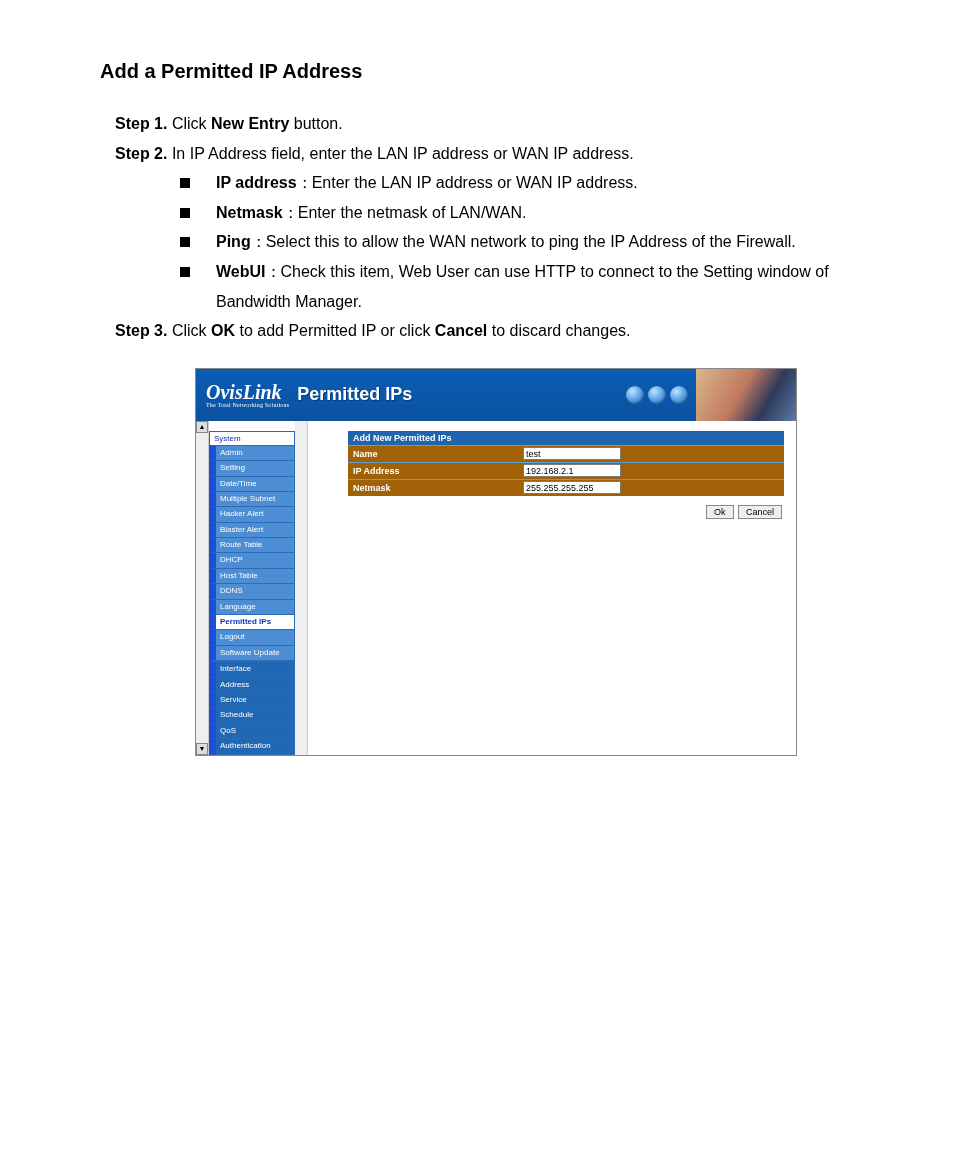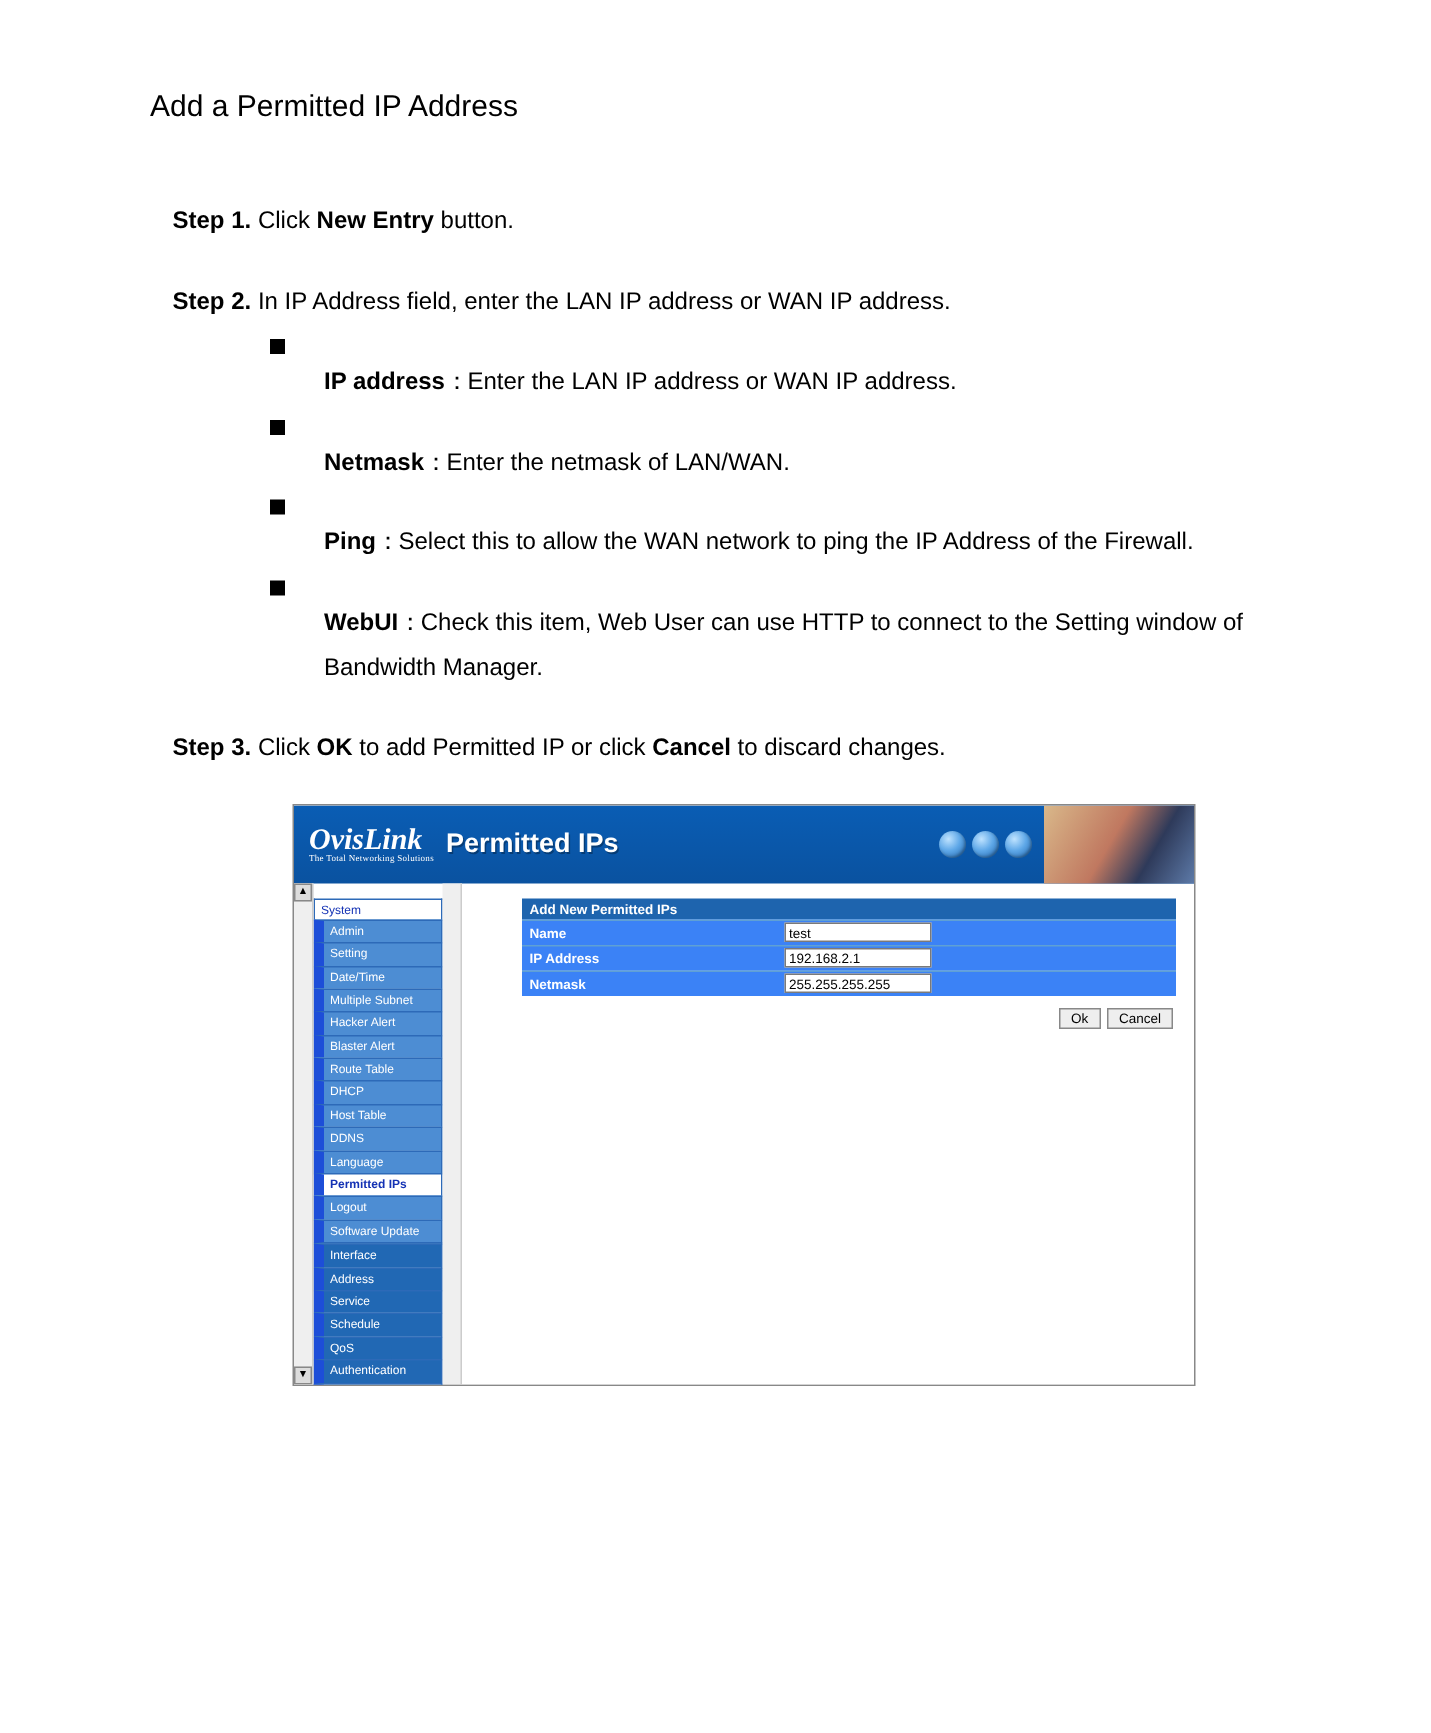--- a/index.html
+++ b/index.html
@@ -1,24 +1,24 @@
 <!DOCTYPE html>
 <html><head>
 <meta charset="utf-8">
 <style>
   body{margin:0;background:#fff;font-family:Arial,Helvetica,sans-serif;color:#000;}
   .page{width:954px;height:1155px;margin:0 auto;position:relative;box-sizing:border-box;padding:60px 95px 0 100px;}
-  .title{font-size:20px;font-weight:normal;margin-bottom:26px;}
+  .title{font-size:20px;font-weight:bold;margin-bottom:26px;}
   .steps{margin-left:15px;font-size:16px;line-height:1.85;}
   .bold{font-weight:bold;}
   .step-lead{font-weight:900;font-family:Arial,Helvetica,sans-serif;}
   .bullets{margin-left:65px;}
   .brow{display:flex;align-items:flex-start;}
   .sq{width:10px;height:10px;background:#000;flex:0 0 10px;margin-top:10px;margin-right:26px;}
-  .btext{flex:1;margin-top:24px;}
+  .btext{flex:1;}
   .sep{letter-spacing:-1px;}
   
   .shot{width:600px;height:386px;margin:22px 0 0 95px;border:1px solid #888;background:#fff;display:flex;flex-direction:column;overflow:hidden;}
   .banner{height:52px;background:linear-gradient(#0a5db4,#0a52a0);display:flex;align-items:center;color:#fff;position:relative;}
   .logo{font-family:Georgia,"Times New Roman",serif;font-style:italic;font-weight:bold;font-size:20px;margin-left:10px;line-height:1;}
   .logo small{display:block;font-style:normal;font-weight:normal;font-size:6px;letter-spacing:0.2px;}
   .banner-title{font-size:18px;font-weight:bold;text-shadow:1px 1px 0 rgba(0,0,0,.3);margin-left:8px;}
   .globes{margin-left:auto;margin-right:8px;display:flex;gap:4px;}
   .globe{width:18px;height:18px;border-radius:50%;background:radial-gradient(circle at 35% 30%,#bfe3ff 0%,#5fa8e8 45%,#1a5fa8 100%);box-shadow:inset -1px -1px 2px rgba(0,0,0,.3);}
   .photo{width:100px;height:52px;background:linear-gradient(120deg,#d9b88a 0%,#c07860 45%,#2e3a5a 70%,#5d7aa8 100%);position:relative;}
@@ -29,21 +29,21 @@
   .scrolltrack .arrow.bot{bottom:0;}
   .sidebar{width:86px;background:#fff;padding-top:10px;}
   .nav-hdr{background:#fff;color:#1432b4;font-size:8px;font-weight:normal;padding:2px 4px;border:1px solid #2d6ab8;border-bottom:none;}
   .nav-item{background:#4d8dd3;color:#fff;font-size:8px;padding:2px 4px;border-top:1px solid #2d6ab8;border-left:7px solid #1d4ed8;border-right:1px solid #2d6ab8;cursor:pointer;line-height:1.3;}
   .nav-item.sel{background:#fff;color:#1432b4;font-weight:bold;}
   .nav-item.dark{background:#2168b4;}
   .nav-last{border-bottom:1px solid #2d6ab8;}
   .scrolltrack2{width:12px;background:#efefef;border-right:1px solid #ccc;position:relative;}
   .main{flex:1;background:#fff;padding:10px 12px 0 40px;}
   .form-hdr{background:#1e64ae;color:#fff;font-size:9px;font-weight:bold;padding:2px 5px;}
-  .form-row{background:#3b82f6;color:#fff;font-size:9px;display:flex;align-items:center;height:16px;border-top:1px solid #5fa0d4;}
+  .form-row{background:#a16207;color:#fff;font-size:9px;display:flex;align-items:center;height:16px;border-top:1px solid #5fa0d4;}
   .form-row .lbl{width:170px;padding-left:5px;font-weight:bold;}
   .form-row input[type=text]{font-size:9px;height:13px;width:98px;border:1px solid #7a7a7a;box-sizing:border-box;padding:0 2px;background:#fff;color:#000;}
   .chk{display:inline-flex;align-items:center;color:#fff;font-size:9px;margin-right:4px;}
   .chk input{width:10px;height:10px;margin:0 1px 0 0;}
   .btnrow{text-align:right;padding:5px 2px;}
   .wbtn{font-size:9px;background:#eee;border:1px solid #888;padding:1px 7px;cursor:pointer;}
   .pagenum{position:absolute;bottom:42px;left:0;width:100%;text-align:center;font-family:"Courier New",monospace;font-size:18px;letter-spacing:6px;}
 </style>
 </head>
 <body>

